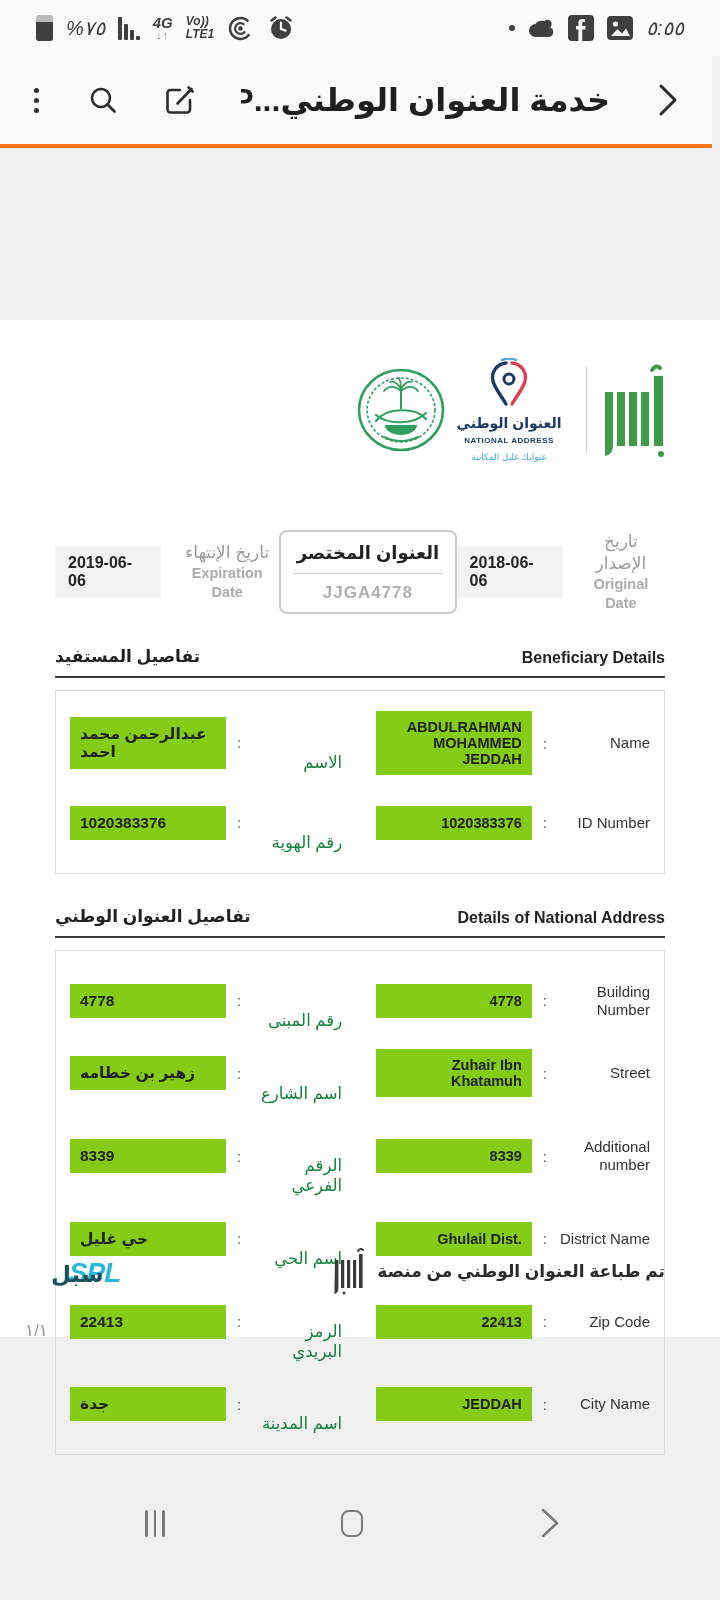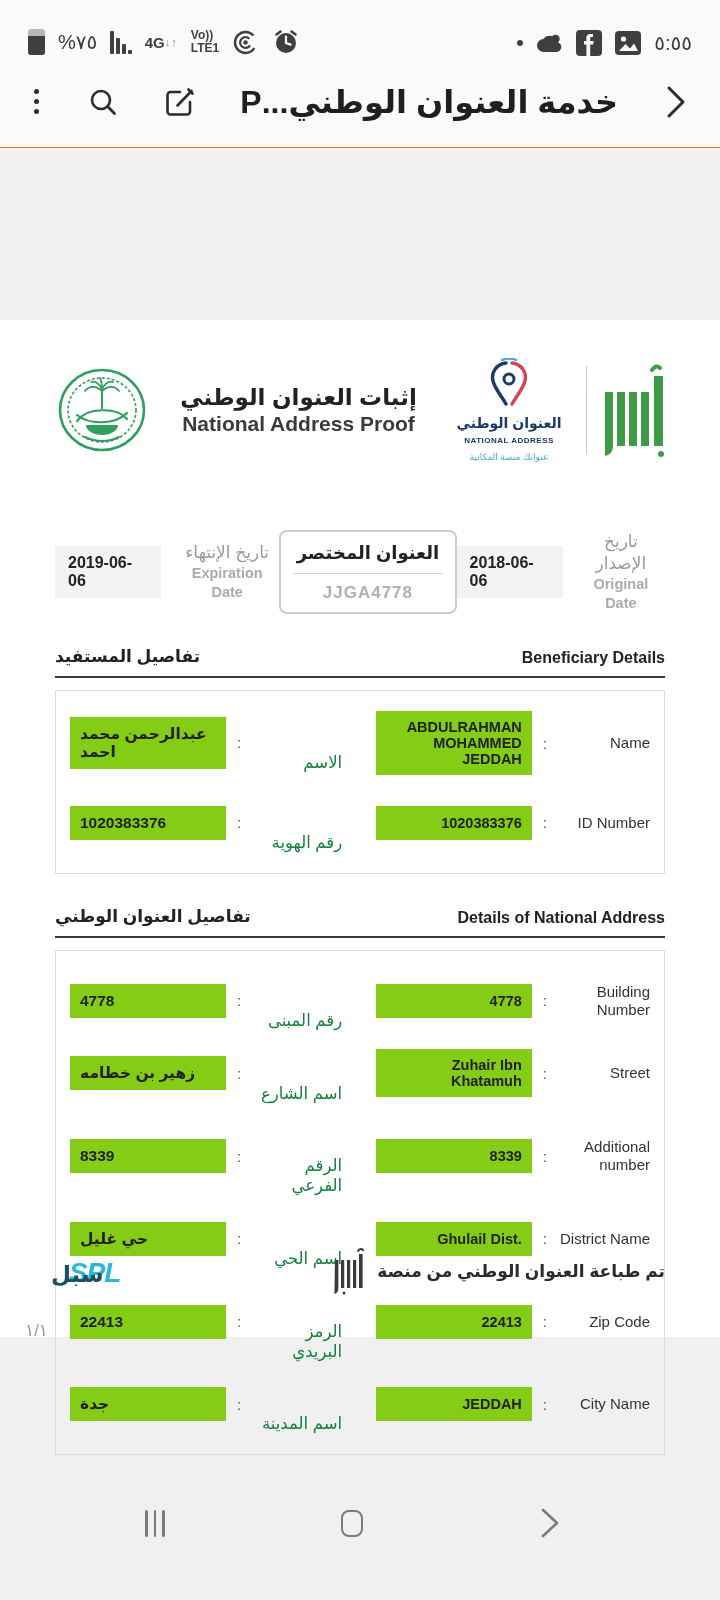--- a/index.html
+++ b/index.html
@@ -5,45 +5,45 @@
   html,body{margin:0;padding:0;background:#555;}
   *{box-sizing:border-box;}
   .screen{
     position:relative;width:720px;height:1600px;margin:0 auto;
     background:#f0f0f0;overflow:hidden;
     font-family:"Liberation Sans","DejaVu Sans",sans-serif;color:#222;
   }
   
   .status-bar{
     position:absolute;top:0;left:0;right:0;height:56px;background:#fafafa;
-    display:flex;align-items:flex-end;padding:0 28px;
+    display:flex;align-items:center;padding:0 36px;font-style:italic;
   }
   .sb-left,.sb-right{display:flex;align-items:center;gap:13px;}
   .sb-spacer{flex:1;}
   .sb-text{font-size:20px;color:#3c3c3c;font-weight:500;}
   .battery{position:relative;width:17px;height:26px;border-radius:3px;overflow:hidden;background:#b9b9b9;}
   .battery::before{content:"";position:absolute;left:0;right:0;bottom:0;height:72%;background:#3f3f3f;}
   .battery::after{content:"";position:absolute;top:-3px;left:5px;width:7px;height:3px;background:#b9b9b9;}
   .sigbars{display:flex;align-items:flex-end;gap:2.5px;height:24px;}
   .sigbars i{display:block;width:3.5px;background:#3f3f3f;border-radius:1px;}
   .sigbars i:nth-child(1){height:23px;}
   .sigbars i:nth-child(2){height:16px;}
   .sigbars i:nth-child(3){height:10px;}
   .sigbars i:nth-child(4){height:4px;}
-  .net4g{display:flex;flex-direction:row;align-items:center;line-height:1;}
+  .net4g{display:flex;flex-direction:column;align-items:center;line-height:1;}
   .net4g .g{font-size:15px;font-weight:bold;color:#3f3f3f;}
   .net4g .arrows{font-size:11px;color:#8f8f8f;letter-spacing:1px;}
   .volte{display:flex;flex-direction:column;line-height:1.05;}
   .volte span{font-size:12px;font-weight:bold;color:#3f3f3f;}
   .notif-dot{width:6px;height:6px;border-radius:50%;background:#3f3f3f;}
   svg{display:block;}
   
   .app-header{
-    position:absolute;top:56px;left:0;right:0;height:92px;background:#fafafa;
-    border-bottom:1px solid #f97316;display:flex;align-items:center;
+    position:absolute;top:56px;left:0;right:8px;height:92px;background:#fafafa;
+    border-bottom:4px solid #f97316;display:flex;align-items:center;
     padding:0 30px;gap:44px;
   }
   .kebab{display:flex;flex-direction:column;gap:5px;padding:4px;}
   .kebab i{width:5px;height:5px;border-radius:50%;background:#2c2c2c;display:block;}
   .hdr-title{flex:1;direction:rtl;text-align:left;font-size:32px;font-weight:600;color:#1f1f1f;
     white-space:nowrap;overflow:hidden;}
   
   .doc-page{
     position:absolute;top:320px;left:0;width:720px;height:1017px;background:#ffffff;
     padding:34px 55px 0;direction:rtl;
@@ -216,26 +216,22 @@
         <span class="brand-divider"></span>
         <div class="na-logo">
           <svg width="46" height="52" viewBox="0 0 46 52">
             <path d="M20 5 C10 6 5 15 7 23 C9 31 15 37 20 46" fill="none" stroke="#1b3a66" stroke-width="3.4" stroke-linecap="round"></path>
             <path d="M26 5 C36 6 41 15 39 23 C37 31 31 37 26 46" fill="none" stroke="#d6424f" stroke-width="3.4" stroke-linecap="round"></path>
             <circle cx="23" cy="21" r="5" fill="none" stroke="#1b3a66" stroke-width="3"></circle>
             <path d="M16 2 q7 -3 14 0" fill="none" stroke="#49a8d8" stroke-width="2.4" stroke-linecap="round"></path>
           </svg>
           <span class="na-title-ar">العنوان الوطني</span>
           <span class="na-title-en">NATIONAL ADDRESS</span>
-          <span class="na-tagline">عنوانك منصة المكانية</span>
-        </div>
-      </div>
-      <div class="doc-titles">
-        <div class="doc-title-ar">إثبات العنوان الوطني</div>
-        <div class="doc-title-en">National Address Proof</div>
+          <span class="na-tagline">عنوانك غليل المكانية</span>
+        </div>
       </div>
       <span>
         <svg width="94" height="94" viewBox="0 0 94 94">
           <ellipse cx="47" cy="47" rx="42" ry="40" fill="none" stroke="#2f9e5f" stroke-width="2.6"></ellipse>
           <ellipse cx="47" cy="47" rx="34" ry="32" fill="none" stroke="#2f9e5f" stroke-width="1.6" stroke-dasharray="3 2"></ellipse>
           <line x1="47" y1="26" x2="47" y2="46" stroke="#2f9e5f" stroke-width="2"></line>
           <path d="M47 28 C40 22 34 23 30 28 M47 28 C54 22 60 23 64 28 M47 26 C43 19 39 18 36 19 M47 26 C51 19 55 18 58 19 M47 25 C47 19 46 17 45 15" fill="none" stroke="#2f9e5f" stroke-width="1.7" stroke-linecap="round"></path>
           <path d="M22 58 C32 44 62 44 72 56" fill="none" stroke="#2f9e5f" stroke-width="2.2" stroke-linecap="round"></path>
           <path d="M22 52 C34 62 60 62 72 50" fill="none" stroke="#2f9e5f" stroke-width="2.2" stroke-linecap="round"></path>
           <path d="M31 62 a16 10 0 0 0 32 0 z" fill="#2f9e5f"></path>

